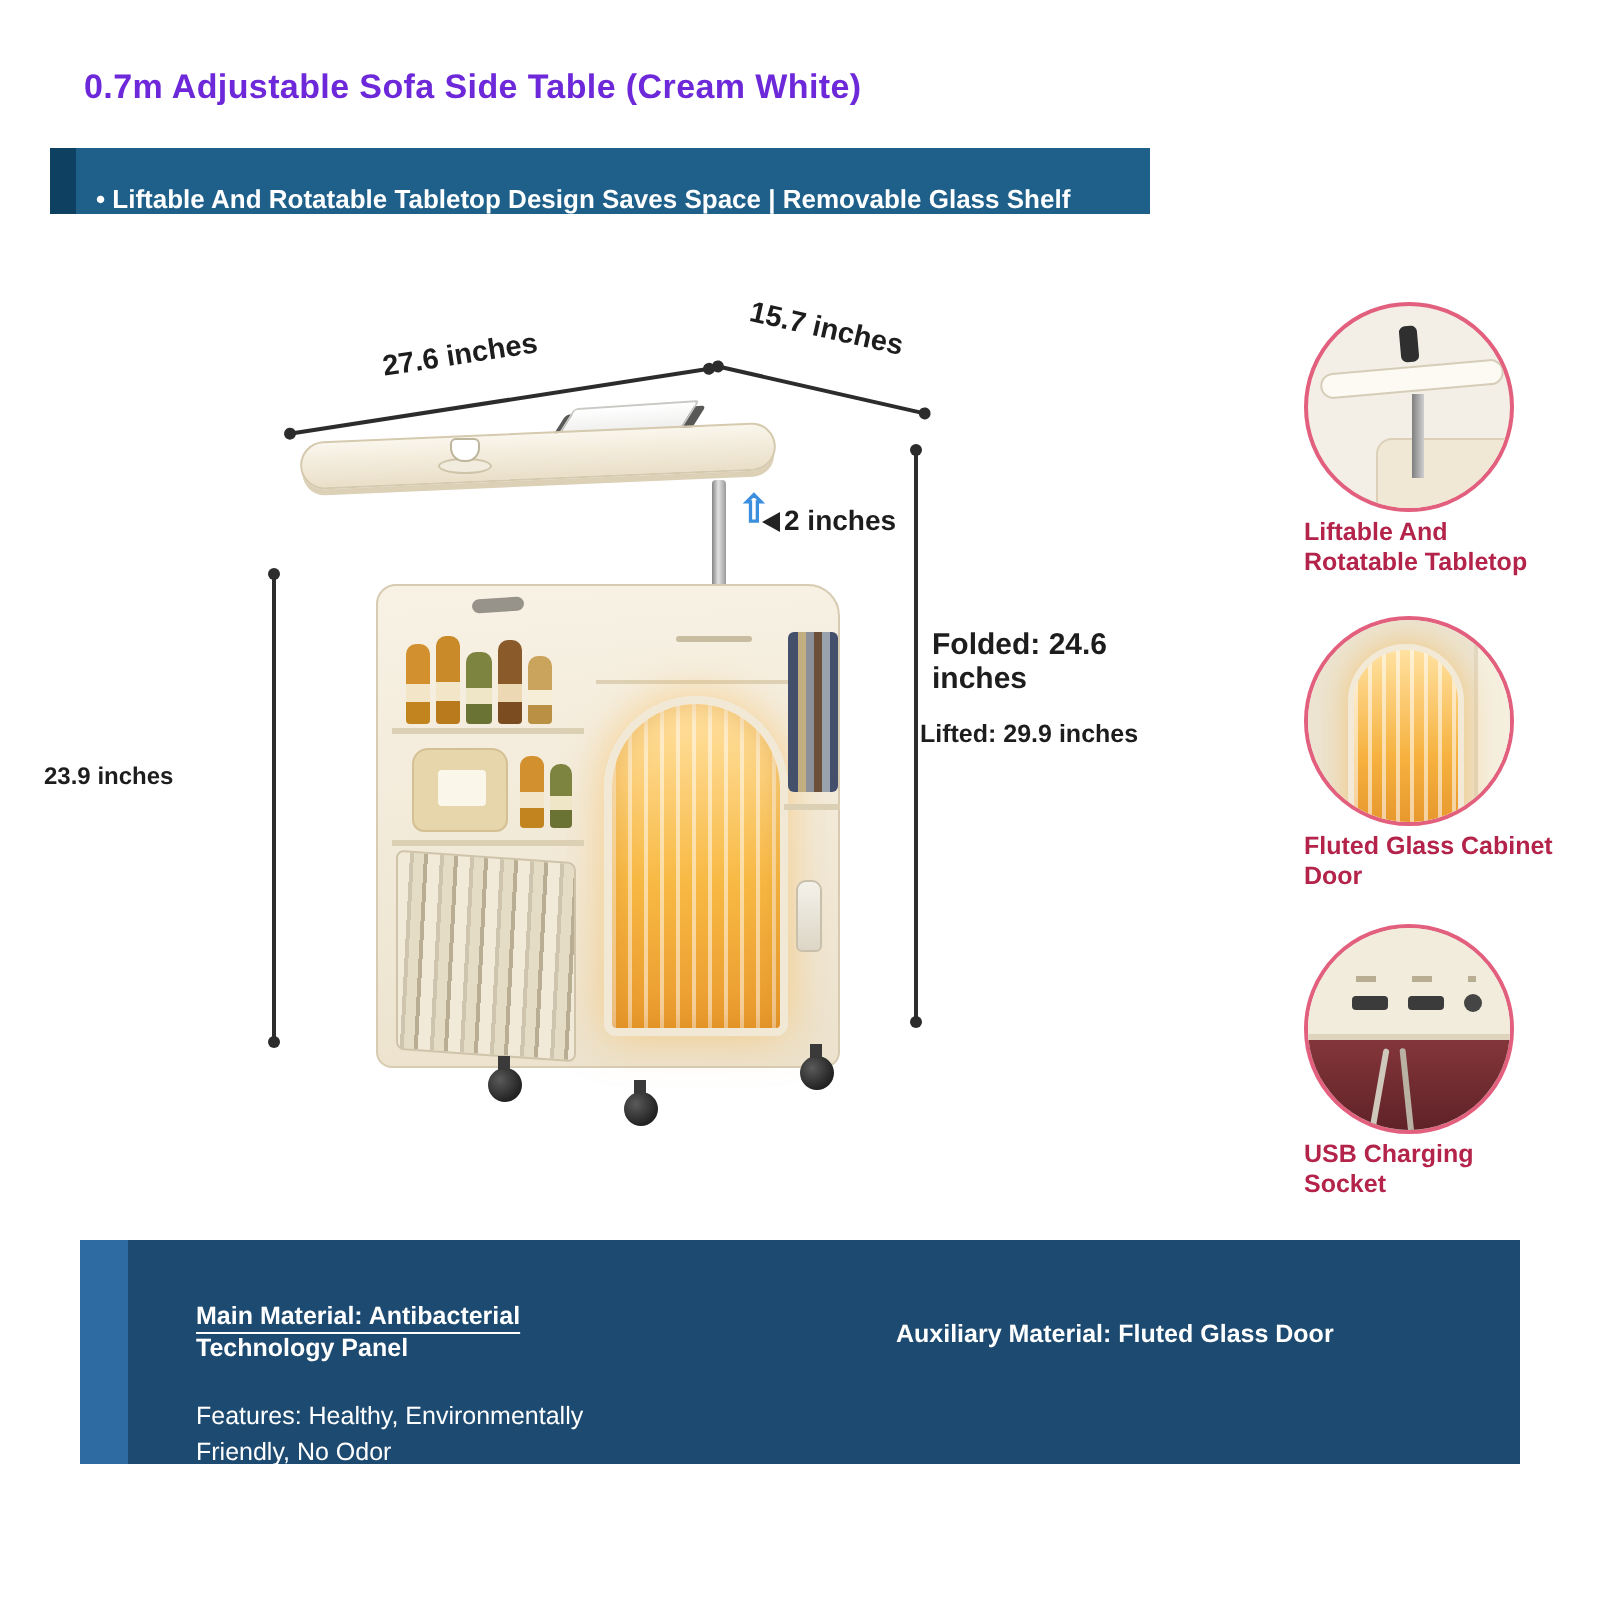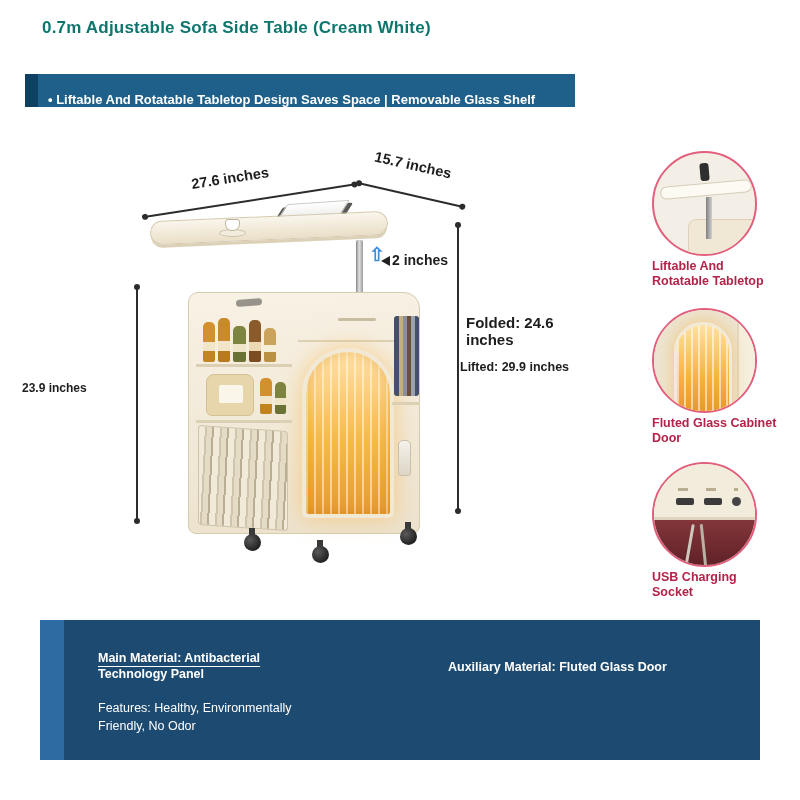--- a/index.html
+++ b/index.html
@@ -1,21 +1,21 @@
 <!DOCTYPE html>
 <html><head>
 <meta charset="utf-8">
 <style>
   *{box-sizing:border-box;margin:0;padding:0}
   html,body{width:800px;height:800px}
   body{font-family:"Liberation Sans",sans-serif;background:#fff;position:relative;overflow:hidden;color:#222}
   .canvas{position:absolute;inset:0}
 
   
-  .title{position:absolute;left:42px;top:18px;font-size:17px;font-weight:600;color:#0f766e;letter-spacing:.2px}
+  .title{position:absolute;left:42px;top:34px;font-size:17px;font-weight:600;color:#6d28d9;letter-spacing:.2px}
   .banner{position:absolute;left:25px;top:74px;width:550px;height:33px;background:#1e6089;display:flex;align-items:flex-end}
   .banner .accent{position:absolute;left:0;top:0;width:13px;height:100%;background:#0d4061}
   .banner .txt{color:#fff;font-size:13px;font-weight:700;padding-left:23px;white-space:nowrap}
 
   
   .tabletop{position:absolute;left:150px;top:216px;width:238px;height:24px;background:linear-gradient(180deg,#faf6ec,#eadfc8);border:1px solid #d5c9ae;border-radius:13px;box-shadow:0 4px 0 -1px #dcd0b6;transform:rotate(-2.5deg)}
   .saucer{position:absolute;left:219px;top:229px;width:27px;height:8px;border-radius:50%;background:#f1ecdd;border:1px solid #cfc4a9}
   .cup{position:absolute;left:225px;top:219px;width:15px;height:12px;background:#fff;border:1px solid #bdb59c;border-radius:3px 3px 7px 7px}
   .book-cover{position:absolute;left:277px;top:205px;width:67px;height:24px;background:#585856;transform:skewX(-35deg) rotate(-4deg);border-radius:2px}
   .book-pages{position:absolute;left:282px;top:202px;width:60px;height:21px;background:linear-gradient(180deg,#fff,#e6e6e4);transform:skewX(-35deg) rotate(-4deg);border-radius:2px;border:1px solid #c8c8c4}
@@ -90,21 +90,21 @@
   .c3-panel{position:absolute;left:0;top:0;width:100%;height:56px;background:#f2ecdc;border-bottom:3px solid #ded3bc}
   .c3-slot{position:absolute;width:18px;height:7px;background:#3b3b3b;border-radius:2px;top:34px}
   .s1{left:22px}.s2{left:50px}
   .c3-port{position:absolute;left:78px;top:33px;width:9px;height:9px;background:#454545;border-radius:50%}
   .c3-marks{position:absolute;left:24px;top:24px;width:60px;height:3px;background:repeating-linear-gradient(90deg,#b9ad92 0 10px,transparent 10px 28px)}
   .c3-lower{position:absolute;left:0;top:56px;width:100%;height:49px;background:linear-gradient(180deg,#83363a,#5c2026)}
   .c3-cable1{position:absolute;left:34px;top:60px;width:3px;height:44px;background:#cfc8bd;transform:rotate(10deg);border-radius:2px}
   .c3-cable2{position:absolute;left:48px;top:60px;width:3px;height:44px;background:#b9b1a4;transform:rotate(-6deg);border-radius:2px}
 
   
-  .specs{position:absolute;left:40px;top:620px;width:720px;height:140px;background:#1d4a70}
+  .specs{position:absolute;left:40px;top:620px;width:720px;height:112px;background:#1d4a70}
   .specs .accent2{position:absolute;left:0;top:0;width:24px;height:100%;background:#2e6ba3}
   .sp-left{position:absolute;left:58px;top:30px;color:#fff;font-size:12.5px;font-weight:700;line-height:1.3}
   .sp-l1{text-decoration:underline;text-underline-offset:4px}
   .sp-feat{position:absolute;left:58px;top:80px;width:240px;color:#fff;font-size:12.5px;font-weight:400;line-height:1.4}
   .sp-right{position:absolute;left:408px;top:40px;color:#fff;font-size:12.5px;font-weight:700}
 </style>
 </head>
 <body>
 
 <div class="canvas">

